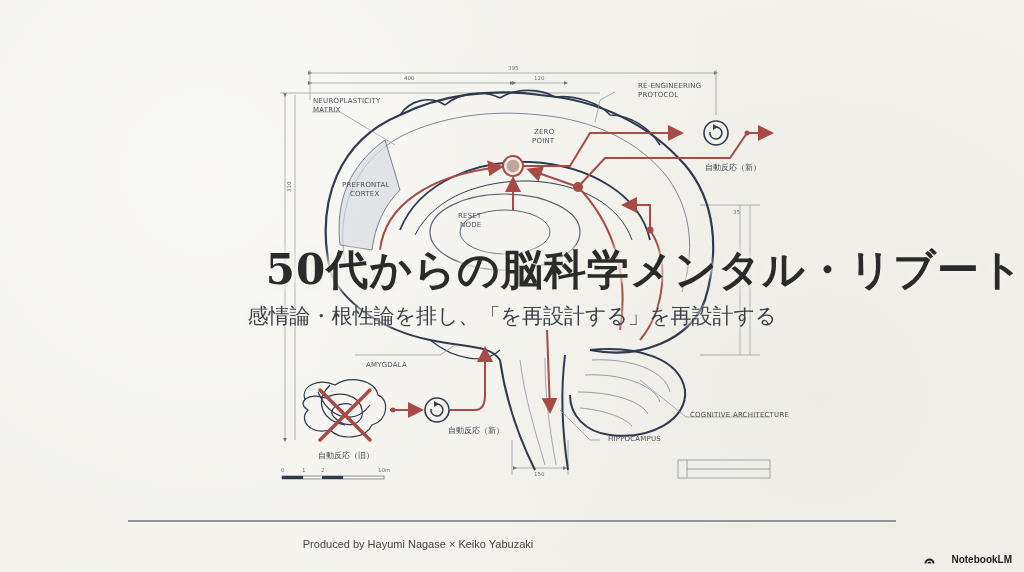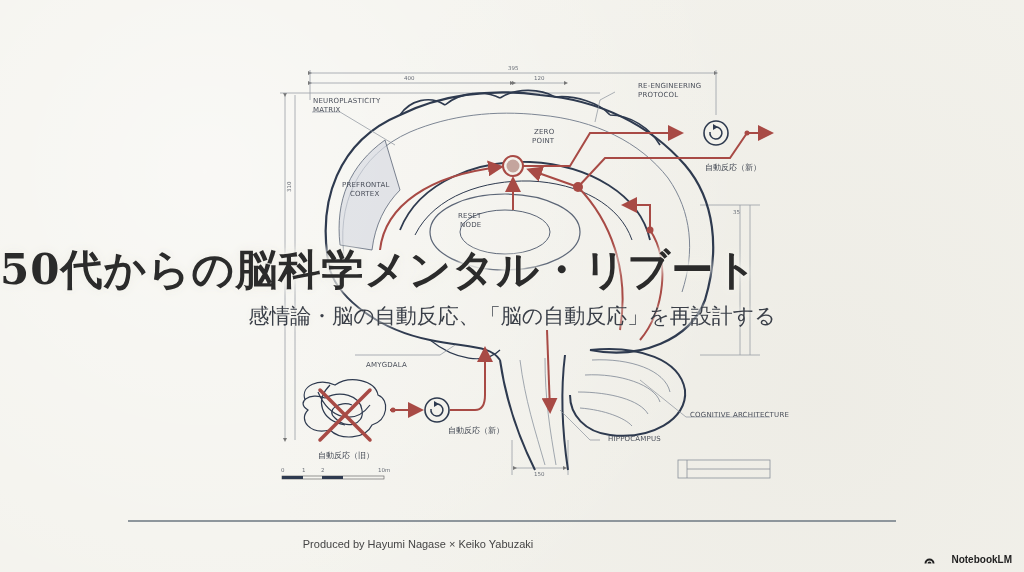--- a/index.html
+++ b/index.html
@@ -13,21 +13,21 @@
     background:
       radial-gradient(circle at 20% 30%, rgba(255,255,255,0.5), transparent 60%),
       radial-gradient(circle at 80% 70%, rgba(230,228,220,0.4), transparent 60%),
       #f3f2ec;
   }
   svg.diagram { position: absolute; left: 0; top: 0; }
   .lbl { font-family: "DejaVu Sans", sans-serif; font-size: 7px; fill: #4a4f5a; letter-spacing: 0.2px; }
   .lbl-sm { font-family: "DejaVu Sans", sans-serif; font-size: 5.5px; fill: #6a6f78; }
   .lbl-jp { font-family: "DejaVu Sans", sans-serif; font-size: 8px; fill: #3f4550; }
   .title {
-    position: absolute; left: 0; width: 1024px; top: 242px; text-align: left;
+    position: absolute; left: 0; width: 1024px; top: 242px; text-align: right;
     font-family: "DejaVu Serif", serif; font-weight: bold;
     font-size: 42px; color: #2b2b2b; letter-spacing: 1px;
     text-shadow: 0 0 6px #f3f2ec, 0 0 10px #f3f2ec, 0 0 14px #f3f2ec;
   }
   .subtitle {
     position: absolute; left: 0; width: 1024px; top: 302px; text-align: center;
     font-family: "DejaVu Sans", sans-serif; font-size: 21px; color: #3a3f48;
     text-shadow: 0 0 5px #f3f2ec, 0 0 9px #f3f2ec;
   }
   .divider {
@@ -188,21 +188,21 @@
   <text class="lbl-sm" x="378" y="472">10m</text>
 
   <g fill="none" stroke="#8a919b" stroke-width="0.8">
     <rect x="678" y="460" width="92" height="18"></rect>
     <line x1="687" y1="460" x2="687" y2="478"></line>
     <line x1="687" y1="469" x2="770" y2="469"></line>
   </g>
 </svg>
 
 <div class="title">50代からの脳科学メンタル・リブート</div>
-<div class="subtitle">感情論・脳の自動反応、「脳の自動反応」を再設計する</div>
+<div class="subtitle">感情論・根性論を排し、「を再設計する」を再設計する</div>
 
 <div class="divider"></div>
 <div class="credit">Produced by Hayumi Nagase × Keiko Yabuzaki</div>
 <div class="brand">
   <svg viewBox="0 0 11 9">
     <path d="M0.5,8.5 A5,5 0 0,1 10.5,8.5 L8.5,8.5 A3,3 0 0,0 2.5,8.5 Z" fill="#222"></path>
     <path d="M3.5,8.5 A2,2 0 0,1 7.5,8.5 Z" fill="#222"></path>
   </svg>
   <span>NotebookLM</span>
 </div>

